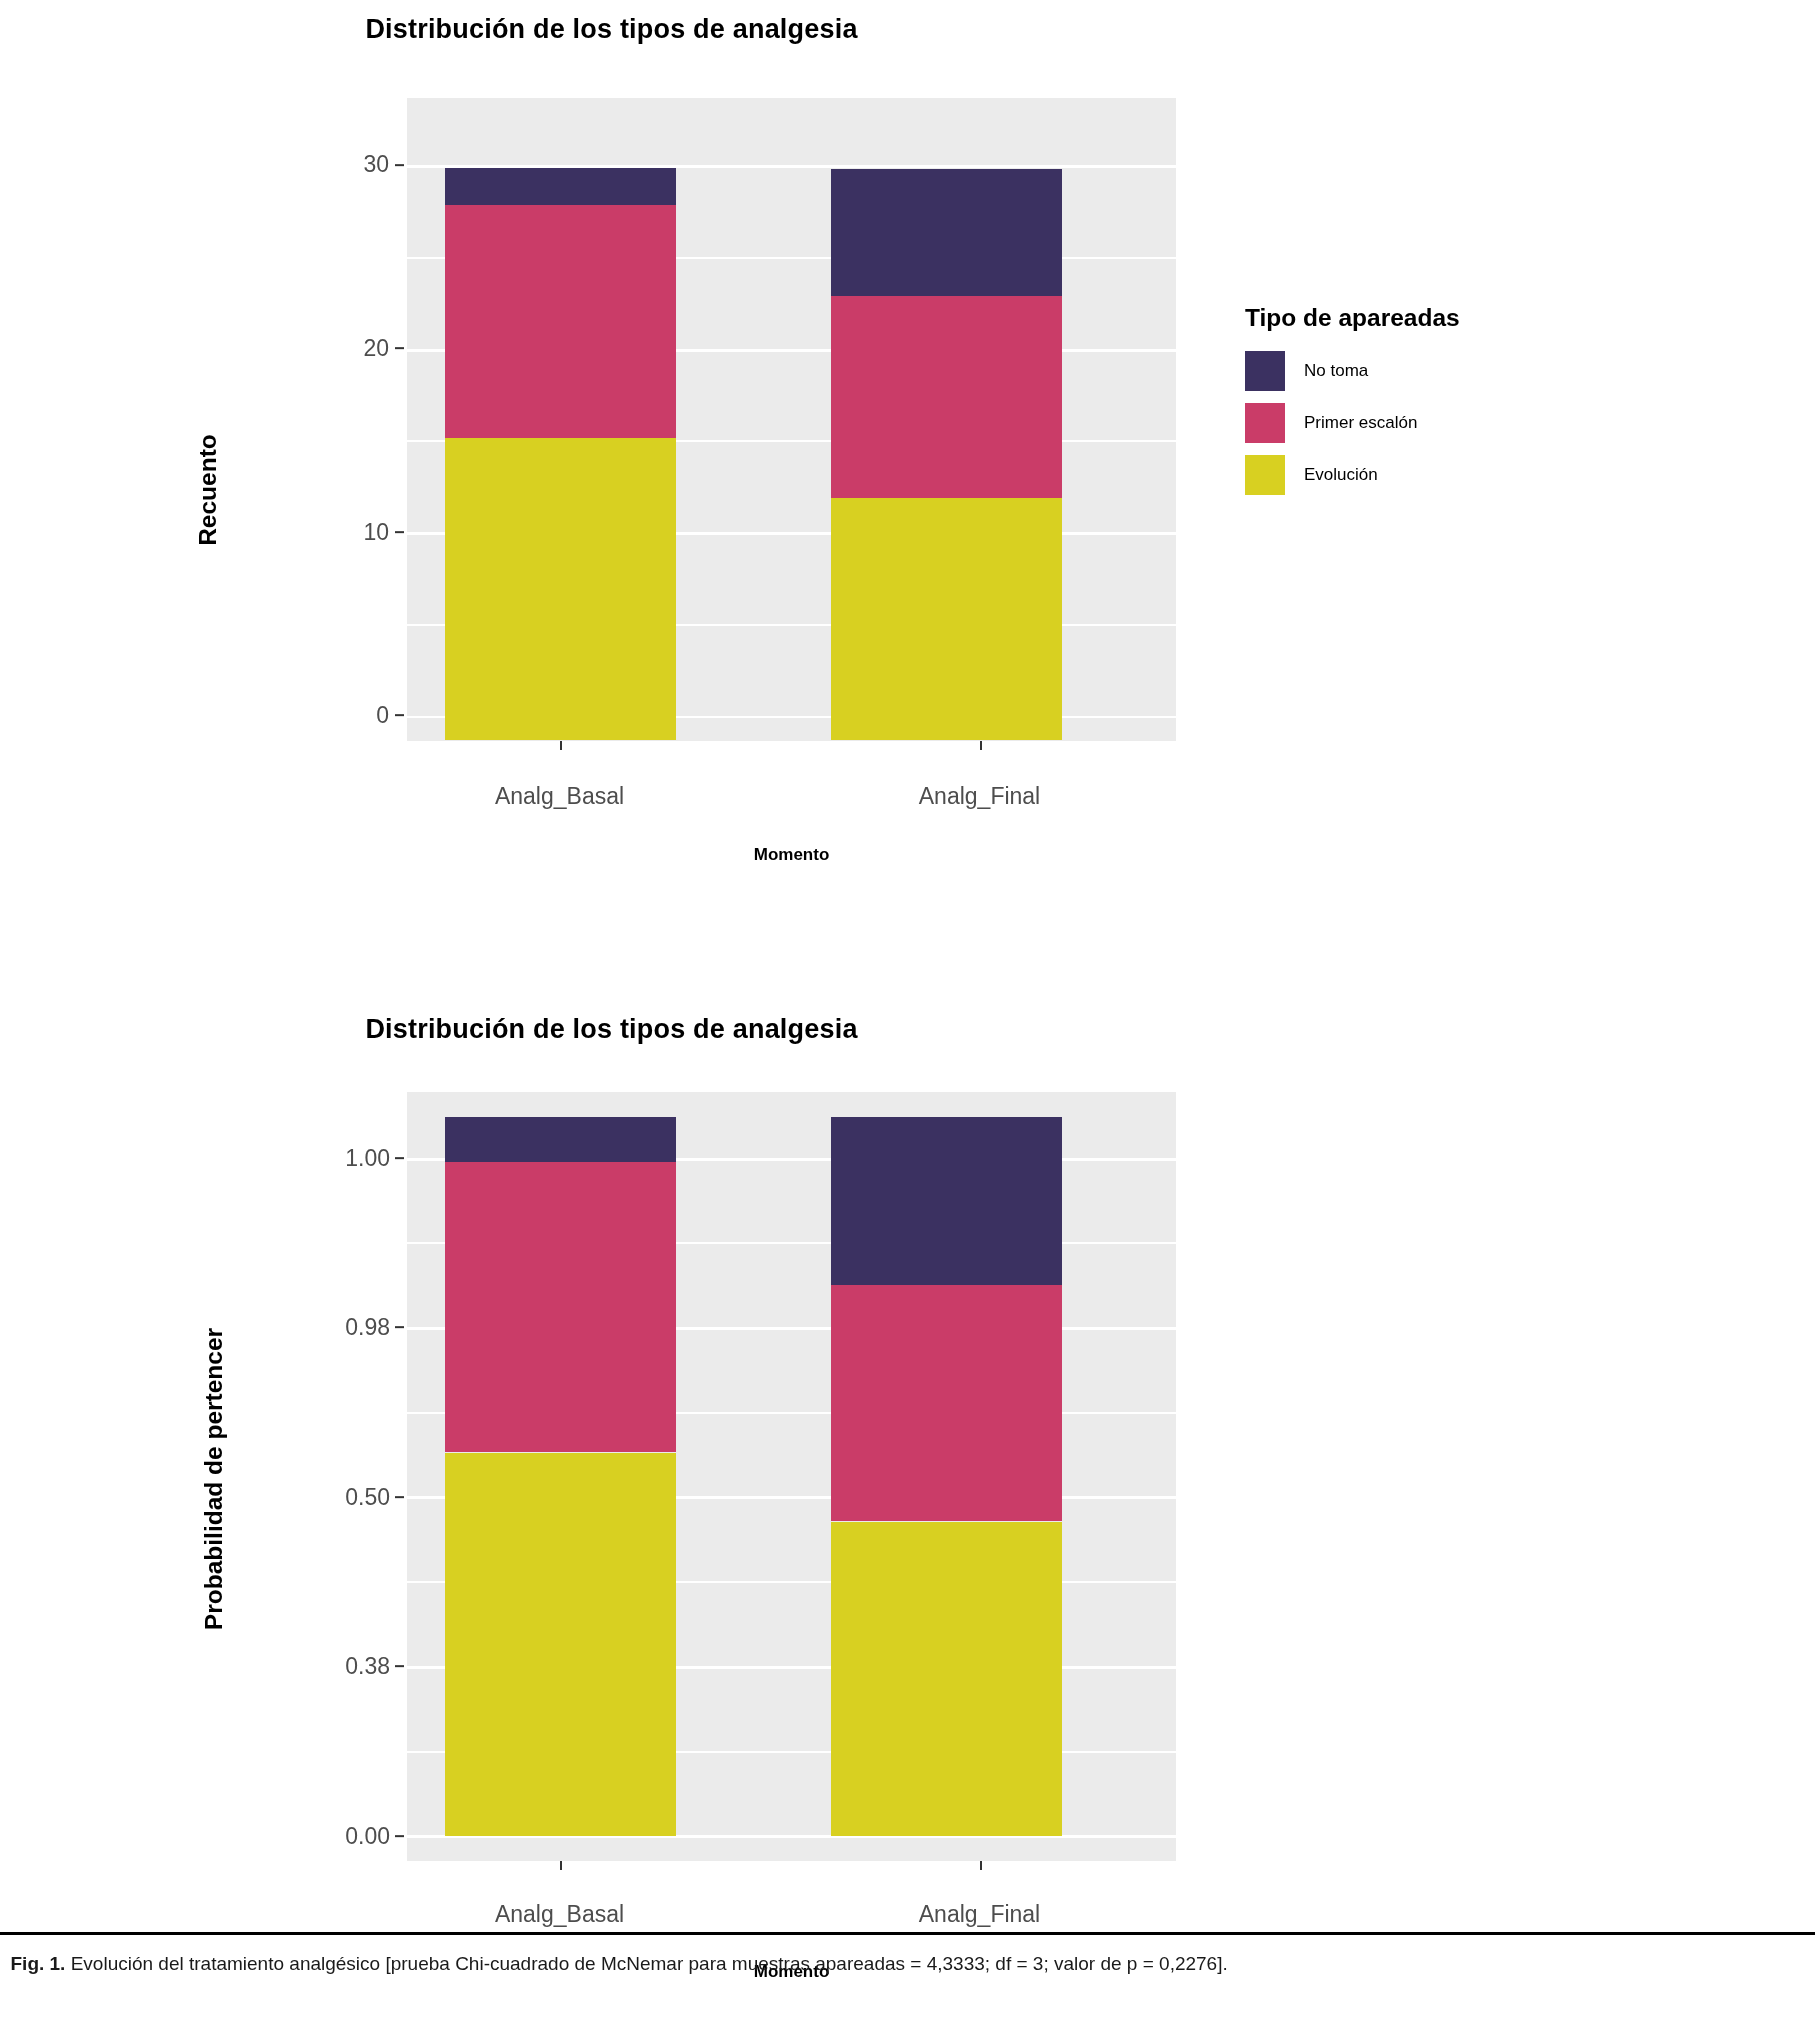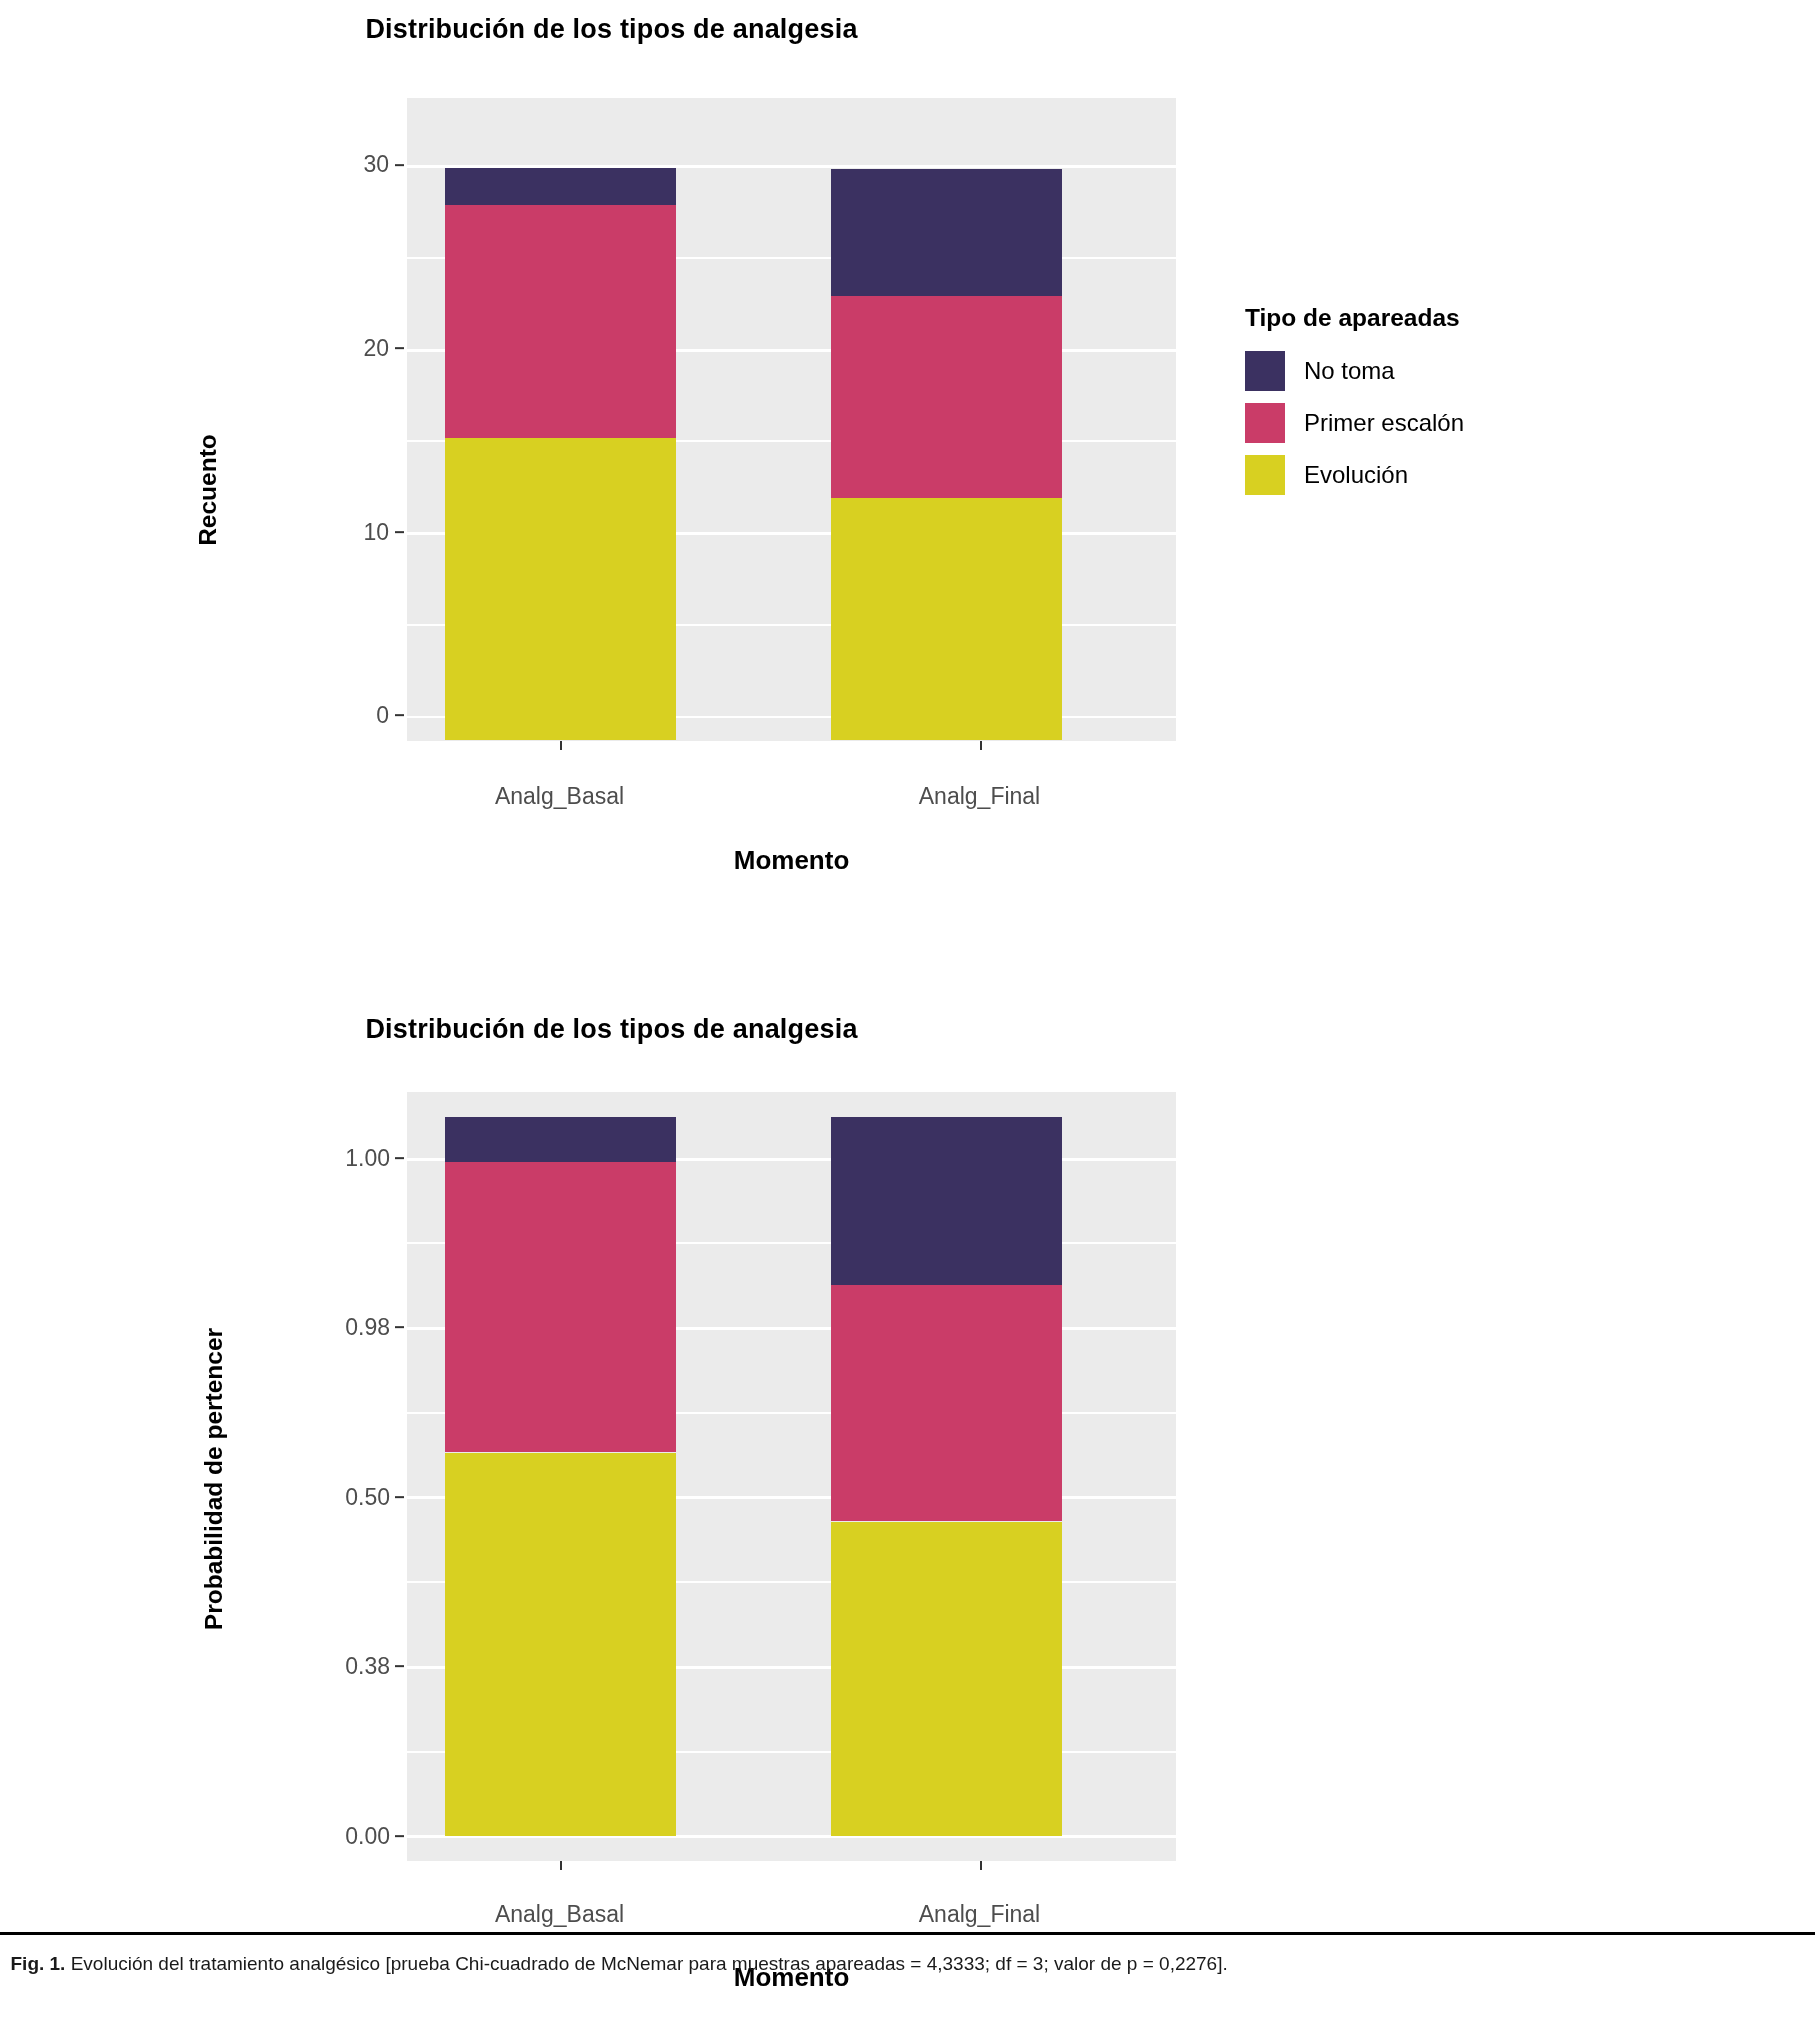--- a/index.html
+++ b/index.html
@@ -91,21 +91,21 @@
   }
   .x-tick-mark {
     position: absolute;
     width: 1.7px;
     height: 8.7px;
     background: #333333;
   }
   .axis-title-x {
     position: absolute;
     text-align: center;
-    font-size: 26px;
+    font-size: 17px;
     font-weight: bold;
     color: #000000;
   }
   .axis-title-y {
     position: absolute;
     font-size: 24.5px;
     font-weight: bold;
     color: #000000;
     transform-origin: 50% 50%;
     white-space: nowrap;
@@ -127,21 +127,21 @@
     align-items: center;
     margin-bottom: 12.2px;
   }
   .legend-swatch {
     width: 40px;
     height: 40px;
     margin-right: 19px;
     flex: 0 0 auto;
   }
   .legend-label {
-    font-size: 24px;
+    font-size: 17px;
     color: #000000;
     white-space: nowrap;
   }
 
   
   .caption-rule {
     position: absolute;
     left: 0;
     width: 1816px;
     height: 2.6px;

